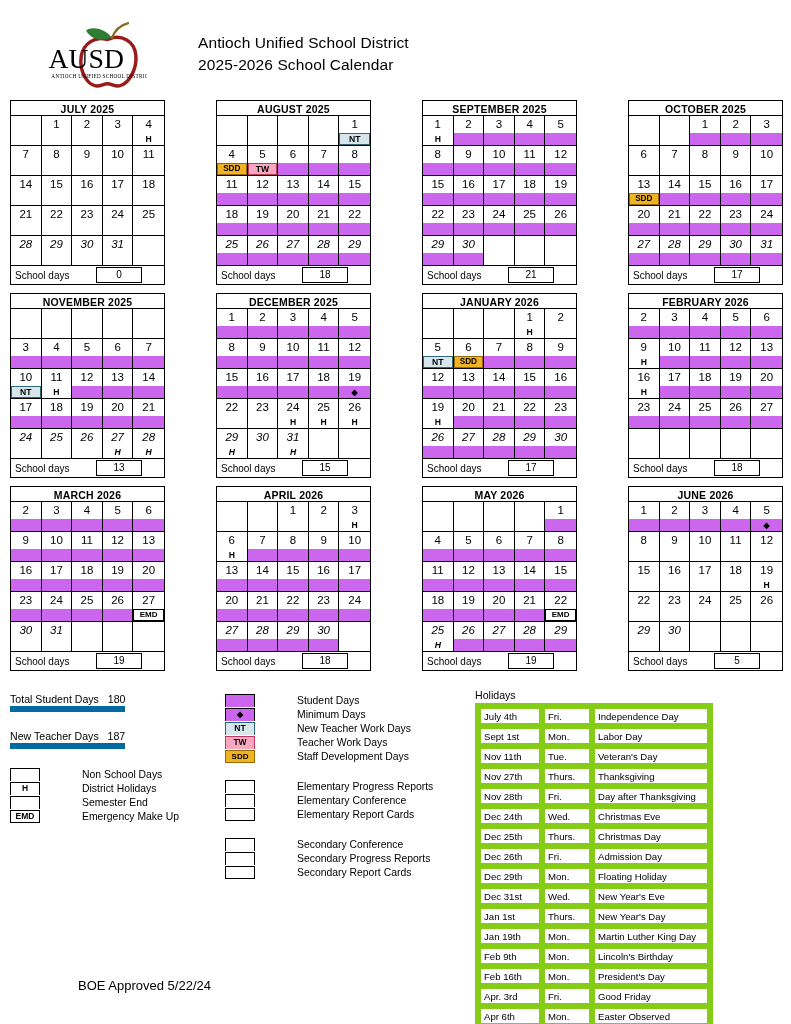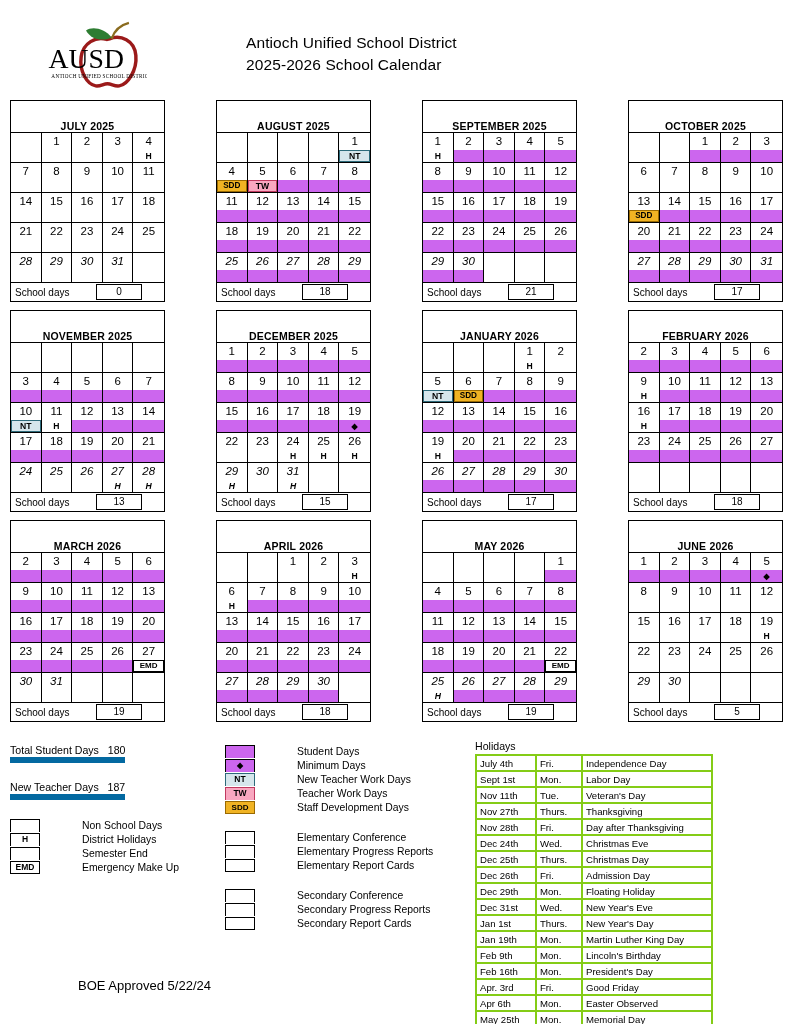--- a/index.html
+++ b/index.html
@@ -14,21 +14,20 @@
     color: #000000;
     overflow: hidden;
     position: relative;
   }
 
   
   #header {
     display: flex;
     align-items: center;
     padding: 18px 0 10px 0;
-    gap: 48px;
   }
   #logo-wrap {
     width: 190px;
     display: flex;
     justify-content: center;
     align-items: center;
   }
   #logo { width: 104px; height: 72px; }
   #title-block {
     flex: 1;
@@ -60,21 +59,20 @@
   .month-title {
     text-align: center;
     font-weight: bold;
     font-size: 10.5px;
     letter-spacing: 0.2px;
     padding: 2px 0 2px 0;
     border-bottom: 1.3px solid #000;
     height: 15px;
     box-sizing: border-box;
     line-height: 12px;
-    margin-top: 17px;
   }
   .weeks { display: block; }
   .week {
     display: flex;
     border-bottom: 1.3px solid #000;
   }
   .week:last-child { border-bottom: none; font-style: italic; }
   .day {
     width: 20%;
     box-sizing: border-box;
@@ -203,21 +201,21 @@
   
   #holidays-title {
     font-size: 10.6px;
     margin-bottom: 2px;
   }
   table.hol {
     border-collapse: collapse;
     width: 238px;
   }
   table.hol td {
-    border: 2px solid #84cc16;
+    border: 6px solid #84cc16;
     font-size: 9.6px;
     padding: 0 3px;
     height: 14px;
     line-height: 13px;
     white-space: nowrap;
   }
   td.c-date { width: 52px; }
   td.c-dow { width: 38px; }
 
   
@@ -1729,25 +1727,25 @@
         </div>
         <div class="lg-row">
           <div class="sw sdd">SDD</div>
           <div class="lg-text">Staff Development Days</div>
         </div>
       </div>
     <div class="group-gap"></div>
     <div id="elementary-legend" class="lg-rows stack">
         <div class="lg-row">
           <div class="sw white"></div>
-          <div class="lg-text">Elementary Conference</div>
+          <div class="lg-text">Elementary Progress Reports</div>
         </div>
         <div class="lg-row">
           <div class="sw white"></div>
-          <div class="lg-text">Elementary Progress Reports</div>
+          <div class="lg-text">Elementary Conference</div>
         </div>
         <div class="lg-row">
           <div class="sw white"></div>
           <div class="lg-text">Elementary Report Cards</div>
         </div>
       </div>
     <div class="group-gap"></div>
     <div id="secondary-legend" class="lg-rows stack">
         <div class="lg-row">
           <div class="sw white"></div>

